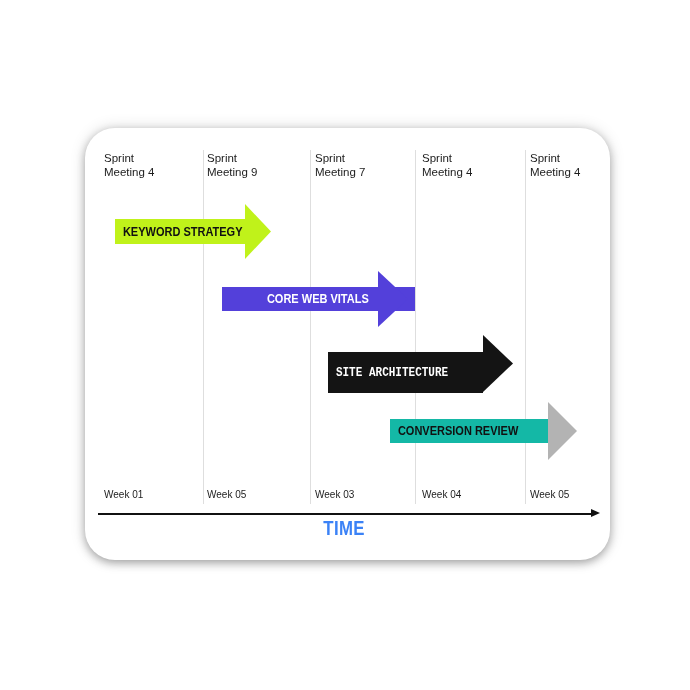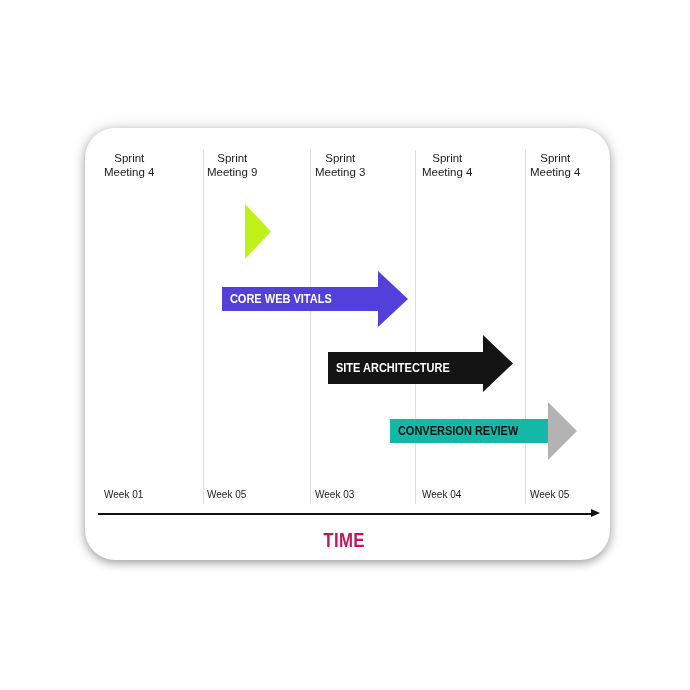--- a/index.html
+++ b/index.html
@@ -37,21 +37,20 @@
   .sep2 { left: 225px; }
   .sep3 { left: 330px; }
   .sep4 { left: 440px; }
   .colhead {
     position: absolute;
     top: 23px;
     font-size: 11.5px;
     line-height: 14px;
     color: #1c1c1c;
     white-space: nowrap;
-    text-align: center;
   }
   .week {
     position: absolute;
     top: 361px;
     font-size: 10px;
     color: #1c1c1c;
     white-space: nowrap;
   }
   .c1 { left: 19px; }
   .c2 { left: 122px; }
@@ -74,21 +73,21 @@
   }
   .head {
     position: absolute;
     clip-path: polygon(0 0, 100% 50%, 0 100%);
   }
   
   .t1-bar  { left: 30px;  top: 91px;  width: 130px; height: 25px; }
   .t1-head { left: 160px; top: 76px;  width: 26px;  height: 55px; }
   .t2-bar  { left: 137px; top: 159px; width: 156px; height: 24px; }
   .t2-head { left: 293px; top: 143px; width: 30px;  height: 56px; }
-  .t3-bar  { left: 243px; top: 224px; width: 155px; height: 32px; }
+  .t3-bar  { left: 243px; top: 224px; width: 155px; height: 41px; font-family: Liberation Mono, monospace; }
   .t3-head { left: 398px; top: 207px; width: 30px;  height: 57px; }
   .t4-bar  { left: 305px; top: 291px; width: 158px; height: 24px; }
   .t4-head { left: 463px; top: 274px; width: 29px;  height: 58px; }
   .axis-line {
     position: absolute;
     left: 13px;
     top: 385px;
     width: 493px;
     height: 1.6px;
     background: #111111;
@@ -99,26 +98,26 @@
     top: 381px;
     width: 0;
     height: 0;
     border-left: 9px solid #111111;
     border-top: 4.8px solid transparent;
     border-bottom: 4.8px solid transparent;
   }
   .axis-label {
     position: absolute;
     left: 13px;
-    top: 400px;
+    top: 388px;
     width: 493px;
     text-align: center;
     font-size: 21px;
     font-weight: bold;
-    color: #be185d;
+    color: #3b82f6;
   }
   .axis-label .inner {
     display: inline-block;
     transform: scaleX(0.80);
     transform-origin: center;
     letter-spacing: 0.5px;
   }
 </style>
 </head>
 <body>
@@ -134,34 +133,37 @@
     <div class="colhead c1">
       <div>Sprint</div>
       <div>Meeting 4</div>
     </div>
     <div class="colhead c2">
       <div>Sprint</div>
       <div>Meeting 9</div>
     </div>
     <div class="colhead c3">
       <div>Sprint</div>
-      <div>Meeting 3</div>
+      <div>Meeting 7</div>
     </div>
     <div class="colhead c4">
       <div>Sprint</div>
       <div>Meeting 4</div>
     </div>
     <div class="colhead c5">
       <div>Sprint</div>
       <div>Meeting 4</div>
     </div>
 
+    <div class="bar t1-bar" style="background: rgb(192, 242, 26);">
+      <span class="label" style="color: rgb(17, 17, 17);">KEYWORD STRATEGY</span>
+    </div>
     <div class="head t1-head" style="background: rgb(192, 242, 26);"></div>
 
-    <div class="bar t2-bar" style="background: rgb(83, 64, 218);">
+    <div class="bar t2-bar" style="background: rgb(83, 64, 218); padding-left: 37px;">
       <span class="label" style="color: rgb(255, 255, 255);">CORE WEB VITALS</span>
     </div>
     <div class="head t2-head" style="background: rgb(83, 64, 218);"></div>
 
     <div class="bar t3-bar" style="background: rgb(20, 20, 20);">
       <span class="label" style="color: rgb(255, 255, 255);">SITE ARCHITECTURE</span>
     </div>
     <div class="head t3-head" style="background: rgb(20, 20, 20);"></div>
 
     <div class="bar t4-bar" style="background: #14b8a6;">

